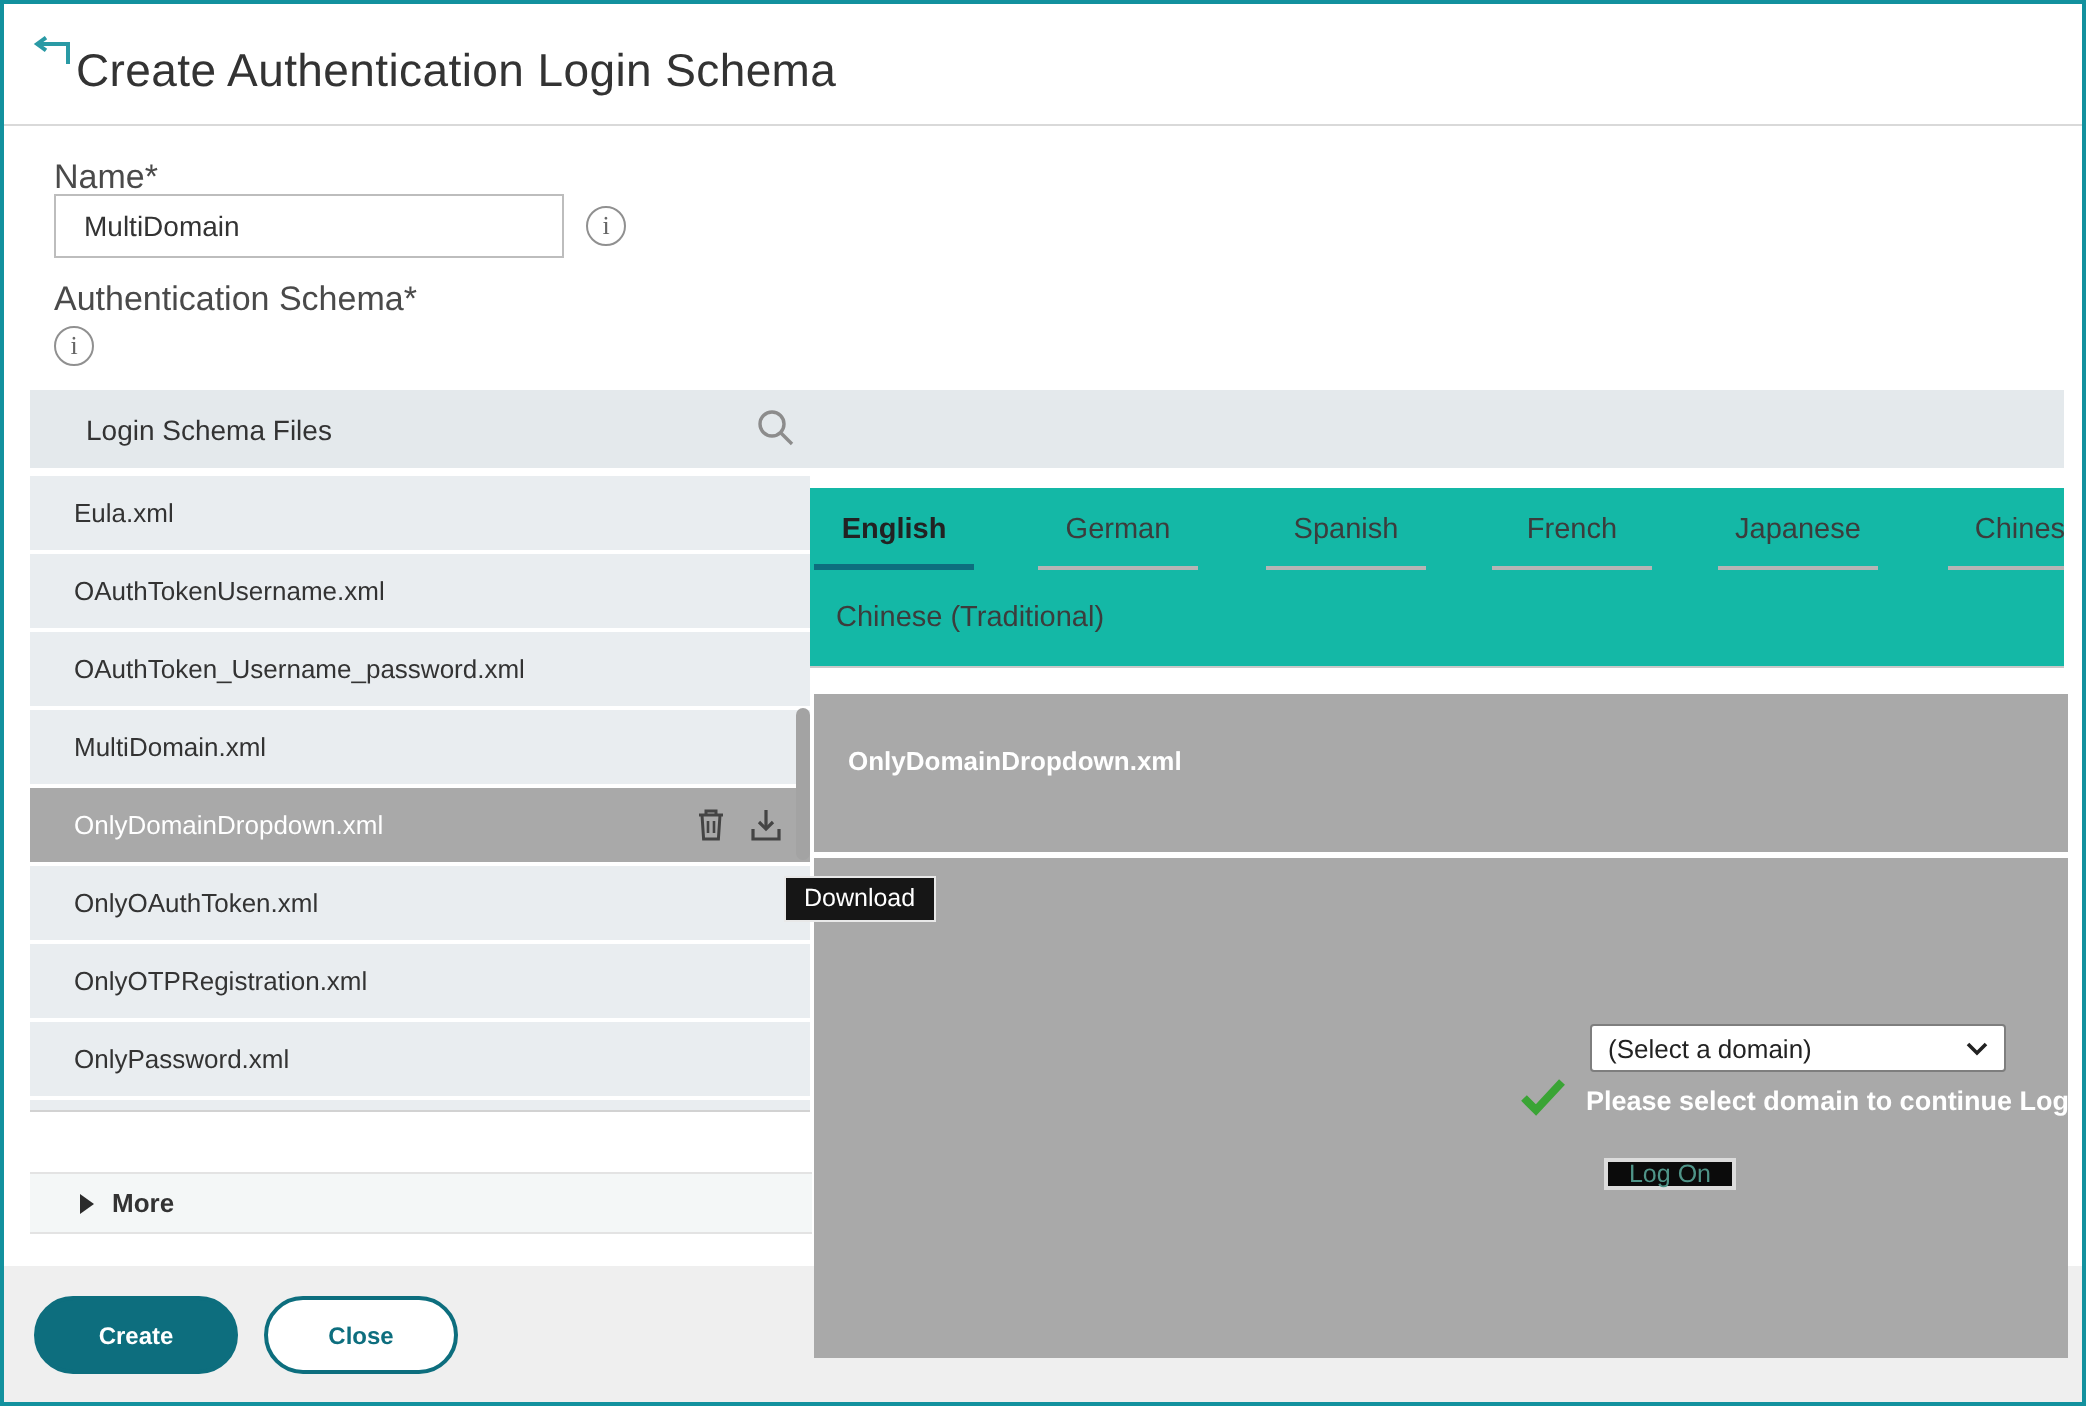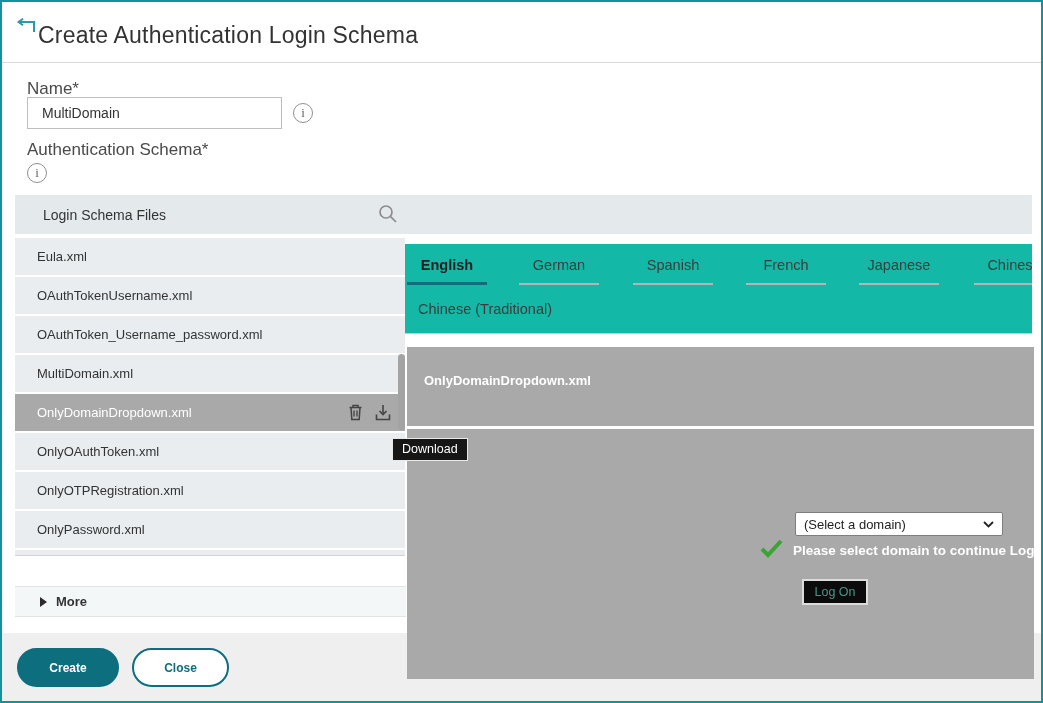--- a/index.html
+++ b/index.html
@@ -76,21 +76,21 @@
   .preview-sep { position:absolute; left:0; right:0; top:79px; height:3px; background:#fff; }
   .domain-select {
     position:absolute; left:388px; top:165px; width:208px; height:24px;
     background:#fff; border:1px solid #7e7e7e; border-radius:2px;
     display:flex; align-items:center; font-size:13px; color:#222;
     padding:0 8px; justify-content:space-between; cursor:pointer;gap:32px;
   }
   .check-icon { position:absolute; left:353px; top:192px; }
   .hint-text { position:absolute; left:386px; top:196px; color:#fff; font-size:13.5px; font-weight:600; white-space:nowrap; }
   .logon-btn {
-    position:absolute; left:395px; top:232px; width:66px; height:26px;
+    position:absolute; left:395px; top:232px; width:66px; height:16px;
     background:#0b0b0b; border:2px solid #dcdcdc; color:#4f9488;
     font-size:12.5px; display:flex; align-items:center; justify-content:center; cursor:pointer;
   }
   
   .more-row {
     position:absolute; left:13px; top:584px; width:391px; height:31px;
     background:#f4f7f7; border-top:1px solid #e3e3e3; border-bottom:1px solid #e3e3e3;
     display:flex; align-items:center; padding-left:25px; cursor:pointer;
   }
   .more-label { font-size:13px; font-weight:bold; color:#333; margin-left:9px; }

